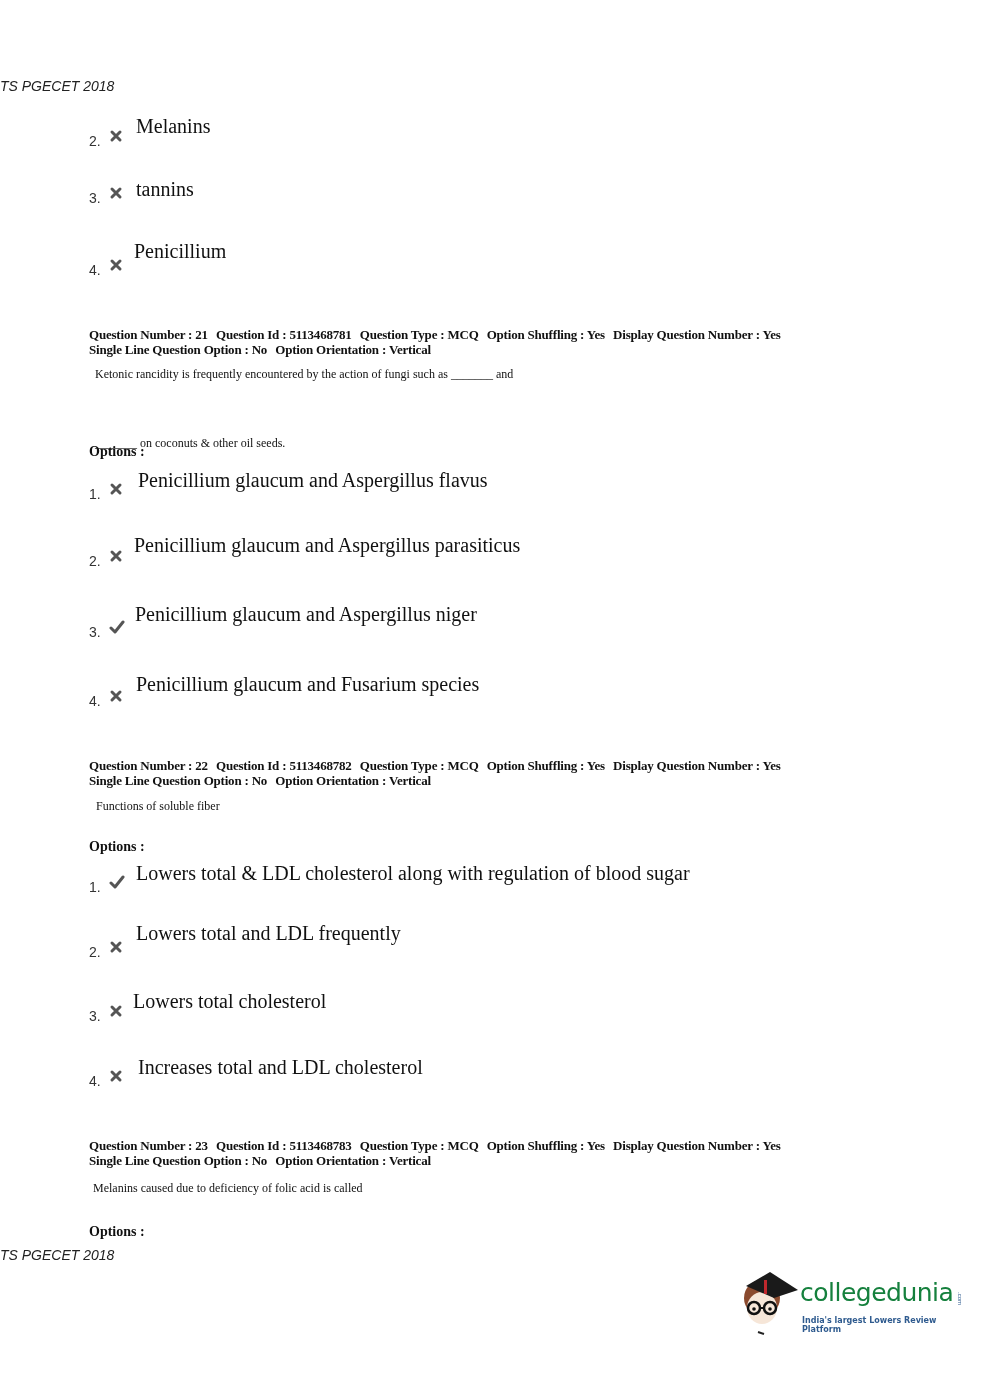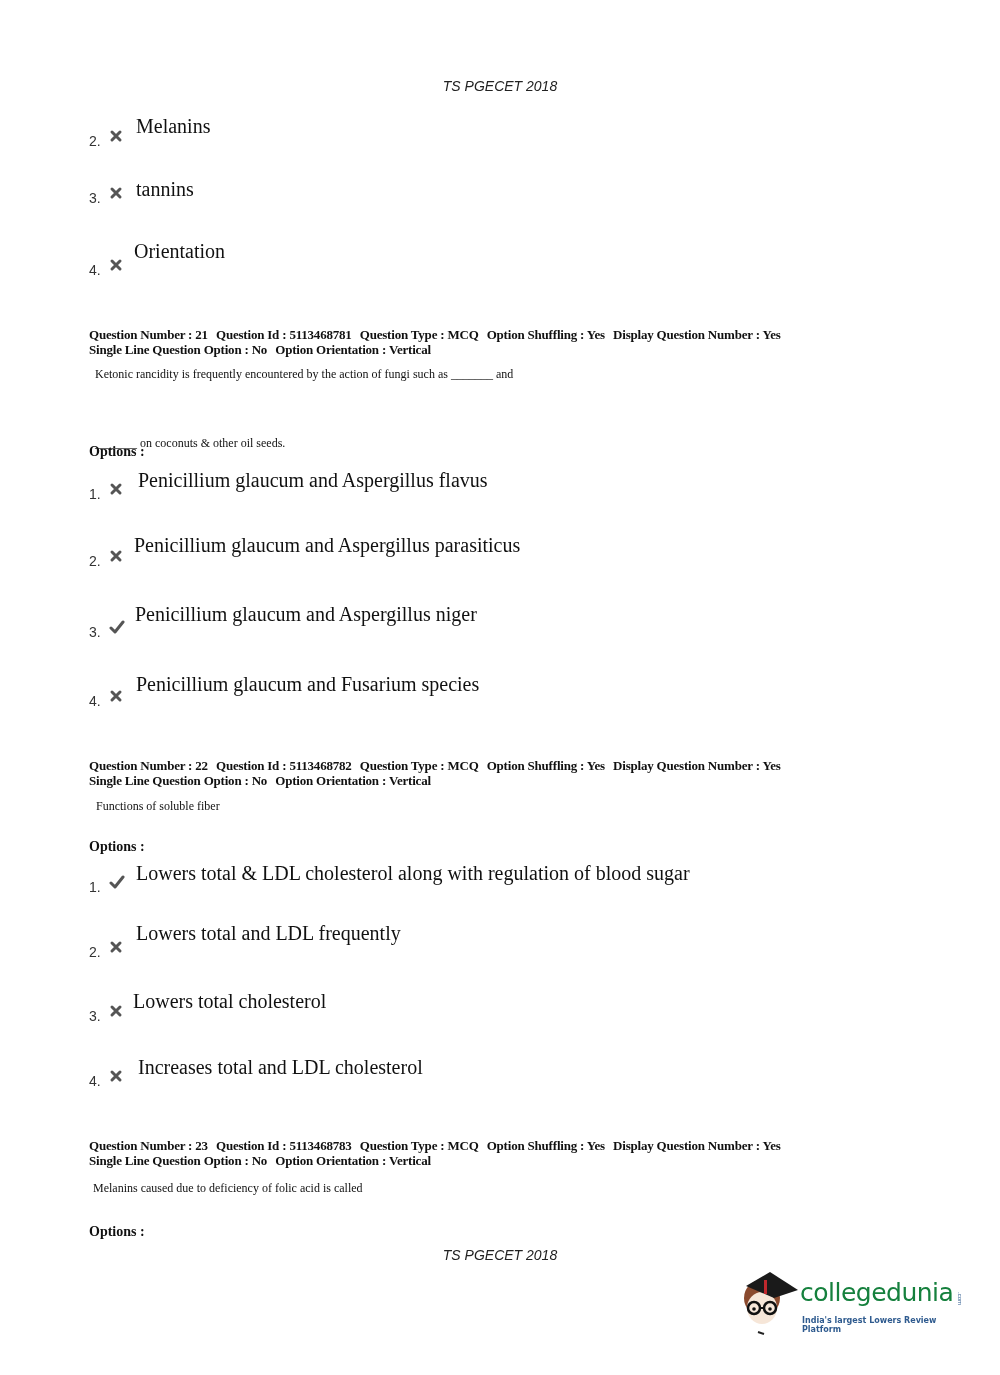--- a/index.html
+++ b/index.html
@@ -1,20 +1,20 @@
 <!DOCTYPE html>
 <html><head>
 <meta charset="utf-8">
 <style>
   html, body { margin: 0; padding: 0; background: #ffffff; }
   body { width: 1000px; height: 1375px; position: relative; overflow: hidden; color: #111; }
   .abs { position: absolute; }
   .header-title {
     font-family: "Liberation Sans", sans-serif; font-style: italic; font-size: 14px; color: #222;
-    left: 0; width: 1000px; text-align: center;
+    left: 0; width: 1000px; text-align: left;
   }
   .meta {
     font-family: "Liberation Serif", serif; font-weight: bold; font-size: 13px; line-height: 14px;
     left: 89px; color: #111; letter-spacing: -0.2px; white-space: nowrap;
   }
   .meta span { margin-right: 5px; }
   .qtext {
     font-family: "Liberation Serif", serif; font-size: 12px; color: #111; white-space: nowrap;
   }
   .options-label {
@@ -51,21 +51,21 @@
   <div class="abs opt-num" style="top:190px;">3.</div>
   <svg class="abs opt-icon" style="top:186px;" viewBox="0 0 14 14">
       <path d="M3 3 L11 11 M11 3 L3 11" stroke="#555" stroke-width="3" stroke-linecap="round"></path>
     </svg>
   <div class="abs opt-text" style="left:136px; top:178px;">tannins</div>
 
   <div class="abs opt-num" style="top:262px;">4.</div>
   <svg class="abs opt-icon" style="top:258px;" viewBox="0 0 14 14">
       <path d="M3 3 L11 11 M11 3 L3 11" stroke="#555" stroke-width="3" stroke-linecap="round"></path>
     </svg>
-  <div class="abs opt-text" style="left:134px; top:240px;">Orientation</div>
+  <div class="abs opt-text" style="left:134px; top:240px;">Penicillium</div>
 </div>
 
 <div>
   <div class="abs meta" style="top:328px;">
     <span>Question Number : 21</span>
     <span>Question Id : 5113468781</span>
     <span>Question Type : MCQ</span>
     <span>Option Shuffling : Yes</span>
     <span>Display Question Number : Yes</span>
   </div>

